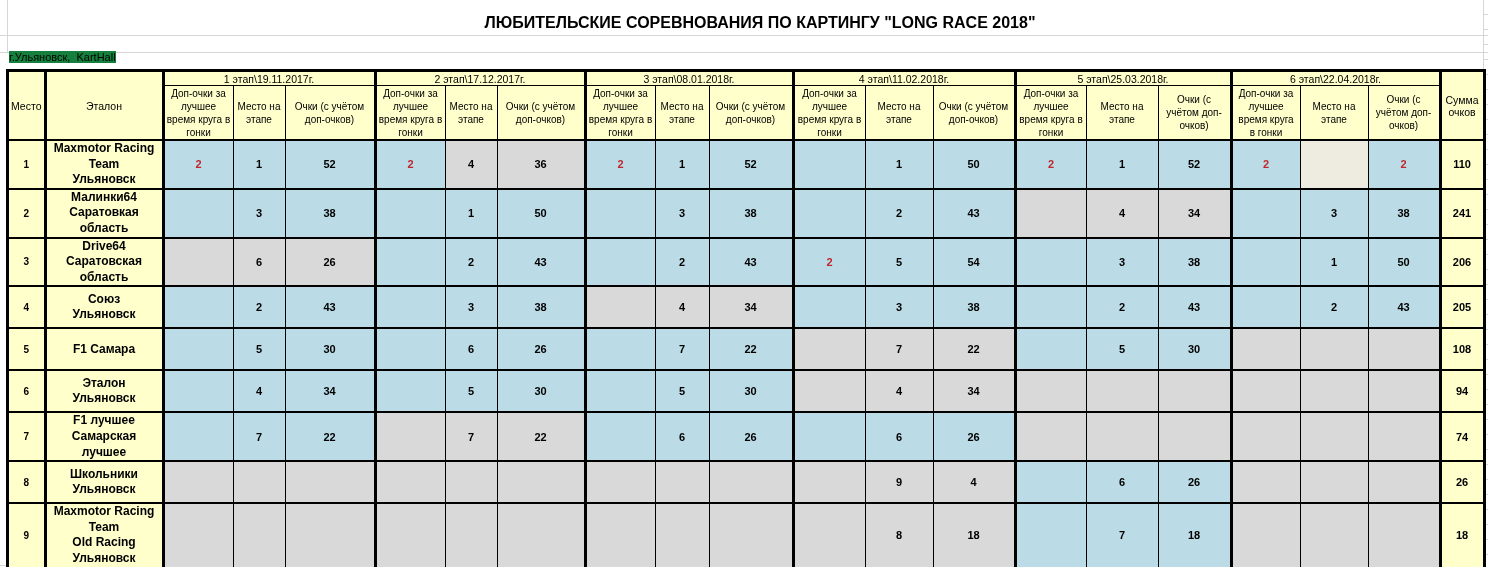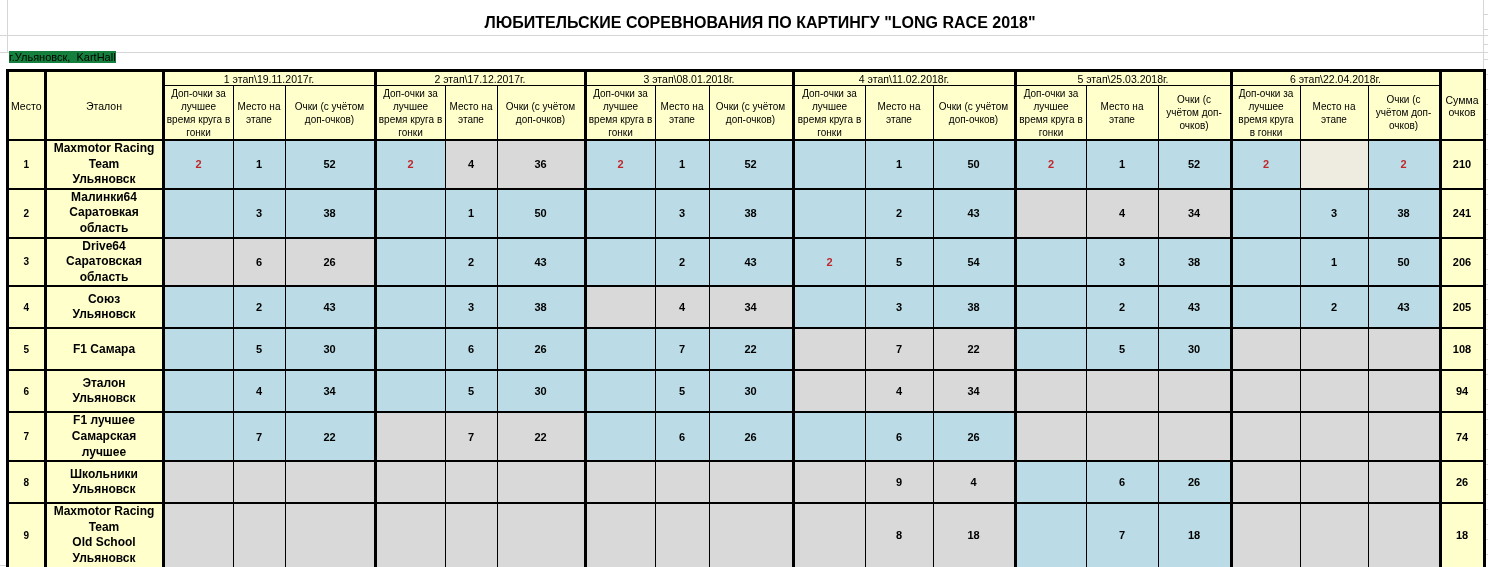--- a/index.html
+++ b/index.html
@@ -117,21 +117,21 @@
           <td class="c-b">52</td>
           <td class="c-b gl"></td>
           <td class="c-b">1</td>
           <td class="c-b">50</td>
           <td class="c-b gl red">2</td>
           <td class="c-b">1</td>
           <td class="c-b">52</td>
           <td class="c-b gl red">2</td>
           <td class="c-c"></td>
           <td class="c-b red">2</td>
-          <td class="c-y sum gl">210</td>
+          <td class="c-y sum gl">110</td>
         </tr>
         <tr>
           <td class="c-y place">2</td>
           <td class="c-y team gl"><span>Малинки64</span><br><span>Саратовкая область</span></td>
           <td class="c-b gl"></td>
           <td class="c-b">3</td>
           <td class="c-b">38</td>
           <td class="c-b gl"></td>
           <td class="c-b">1</td>
           <td class="c-b">50</td>
@@ -282,21 +282,21 @@
           <td class="c-b gl"></td>
           <td class="c-b">6</td>
           <td class="c-b">26</td>
           <td class="c-g gl"></td>
           <td class="c-g"></td>
           <td class="c-g"></td>
           <td class="c-y sum gl">26</td>
         </tr>
         <tr>
           <td class="c-y place">9</td>
-          <td class="c-y team gl"><span>Maxmotor Racing Team</span><br><span>Old School</span><br><span>Ульяновск</span></td>
+          <td class="c-y team gl"><span>Maxmotor Racing Team</span><br><span>Old Racing</span><br><span>Ульяновск</span></td>
           <td class="c-g gl"></td>
           <td class="c-g"></td>
           <td class="c-g"></td>
           <td class="c-g gl"></td>
           <td class="c-g"></td>
           <td class="c-g"></td>
           <td class="c-g gl"></td>
           <td class="c-g"></td>
           <td class="c-g"></td>
           <td class="c-g gl"></td>

